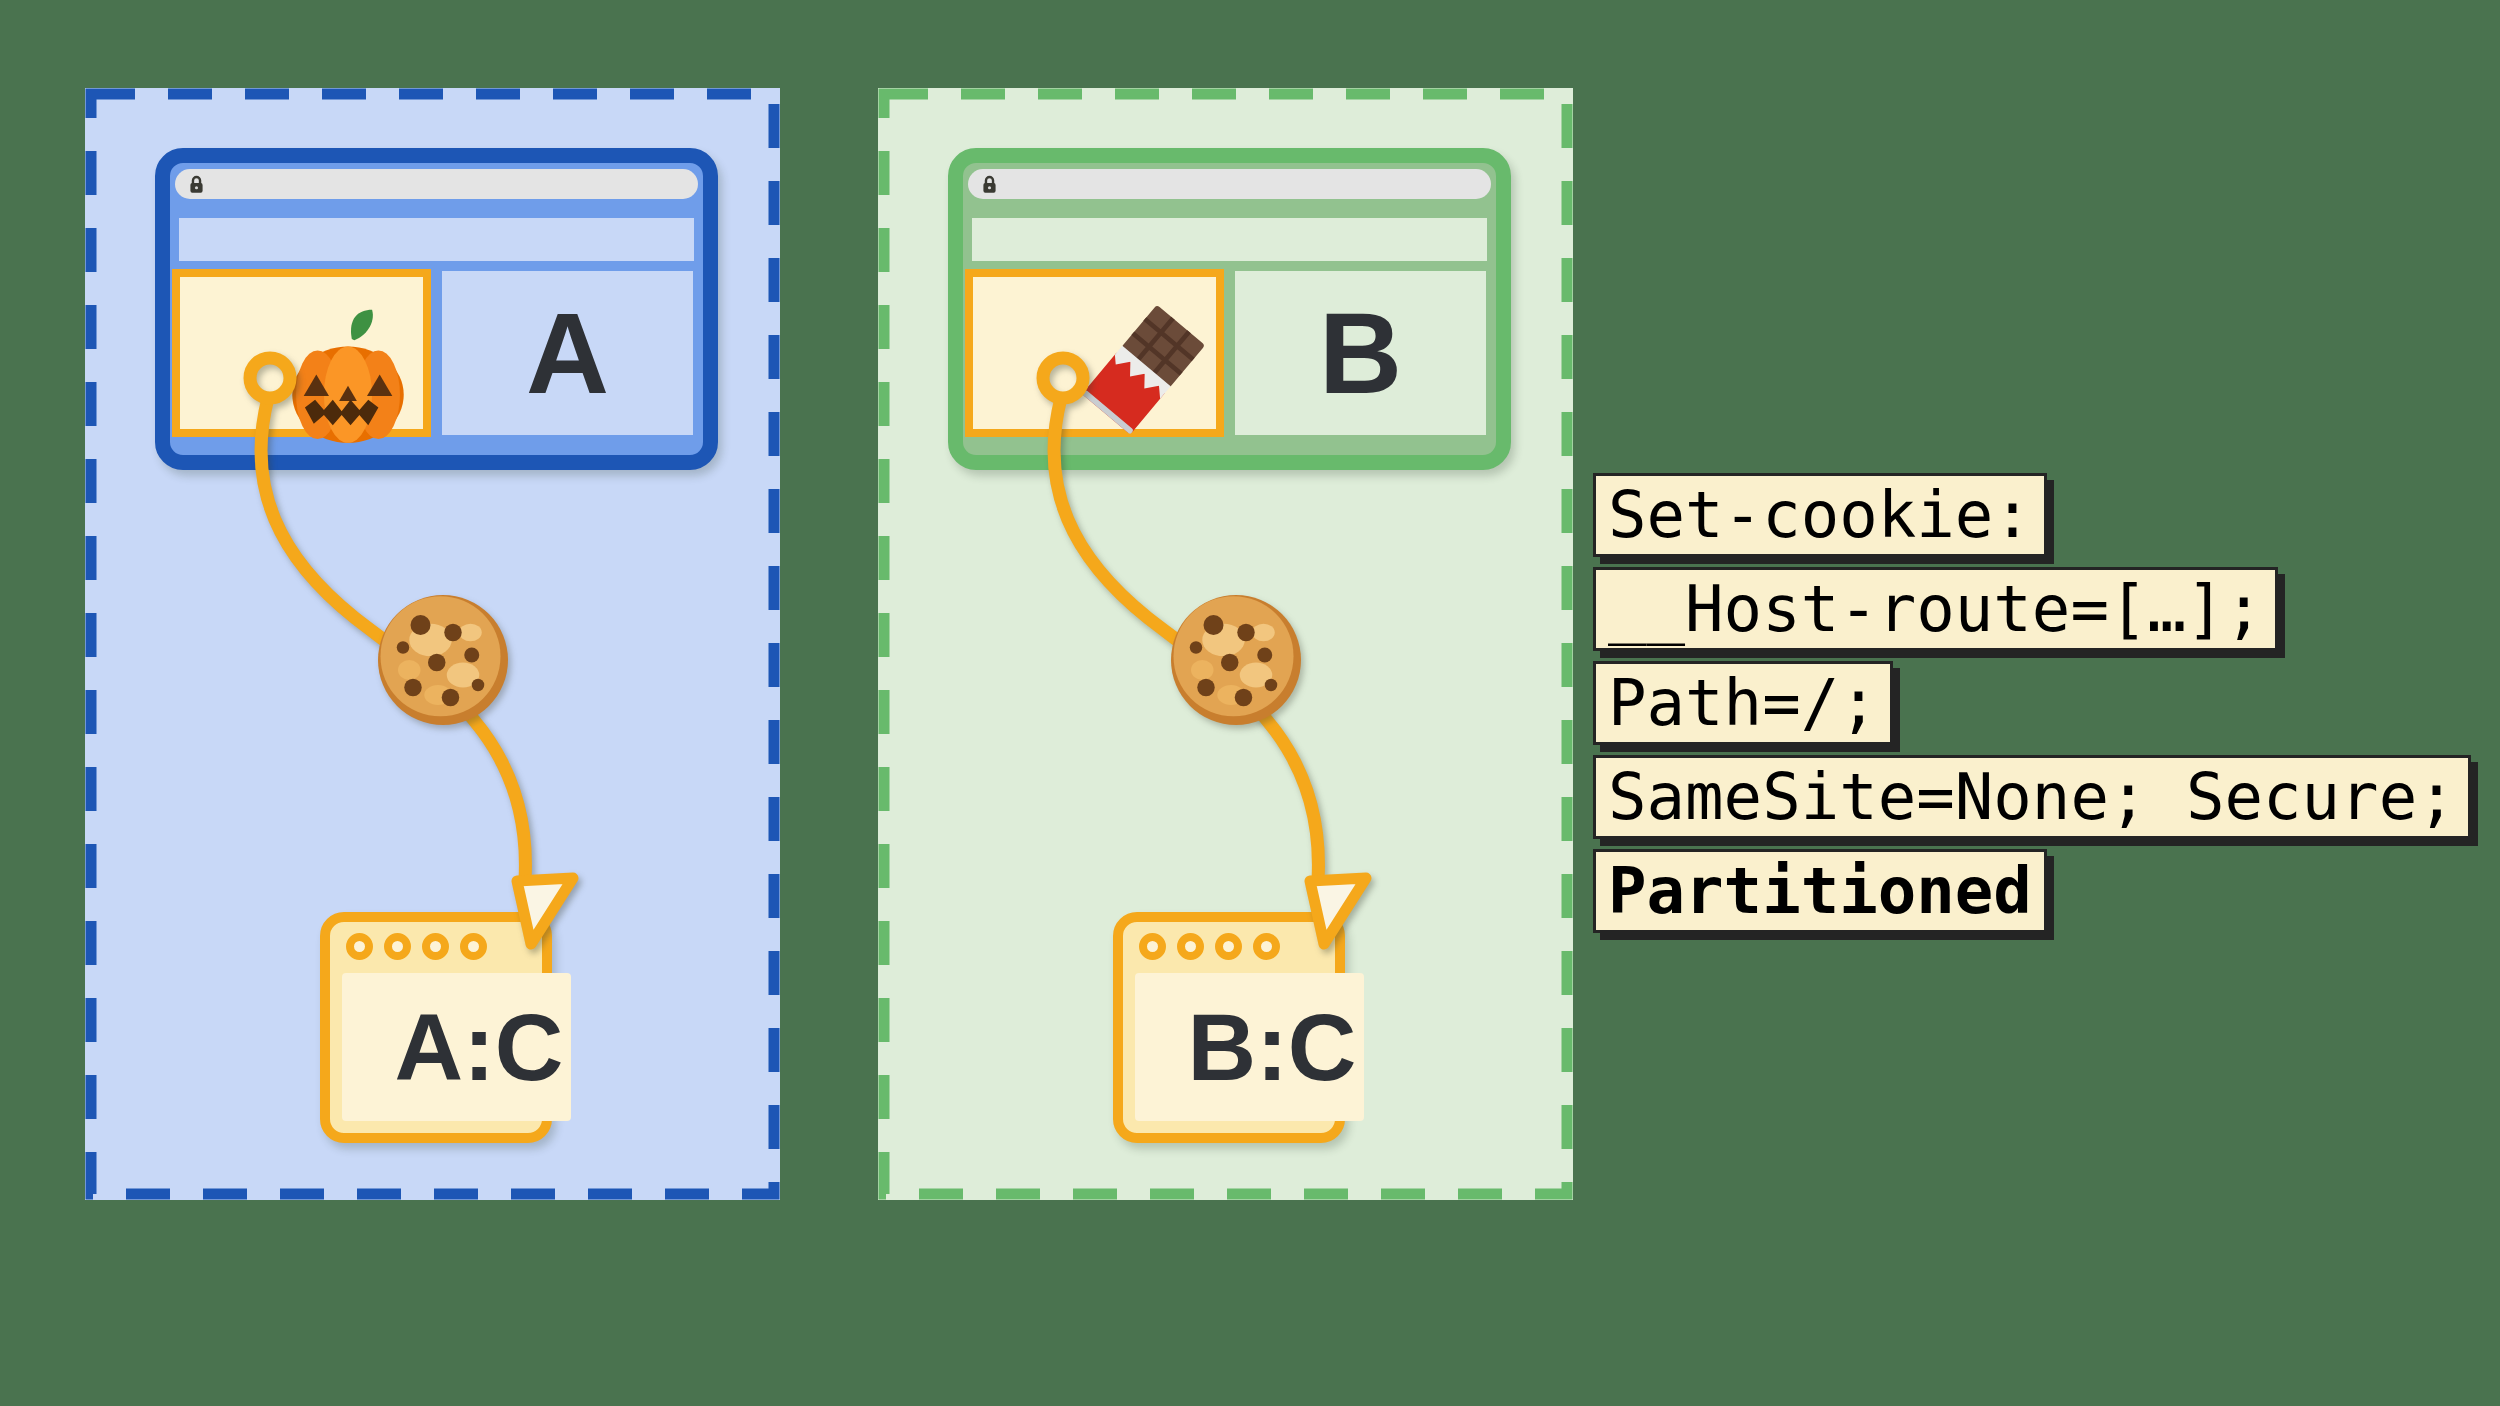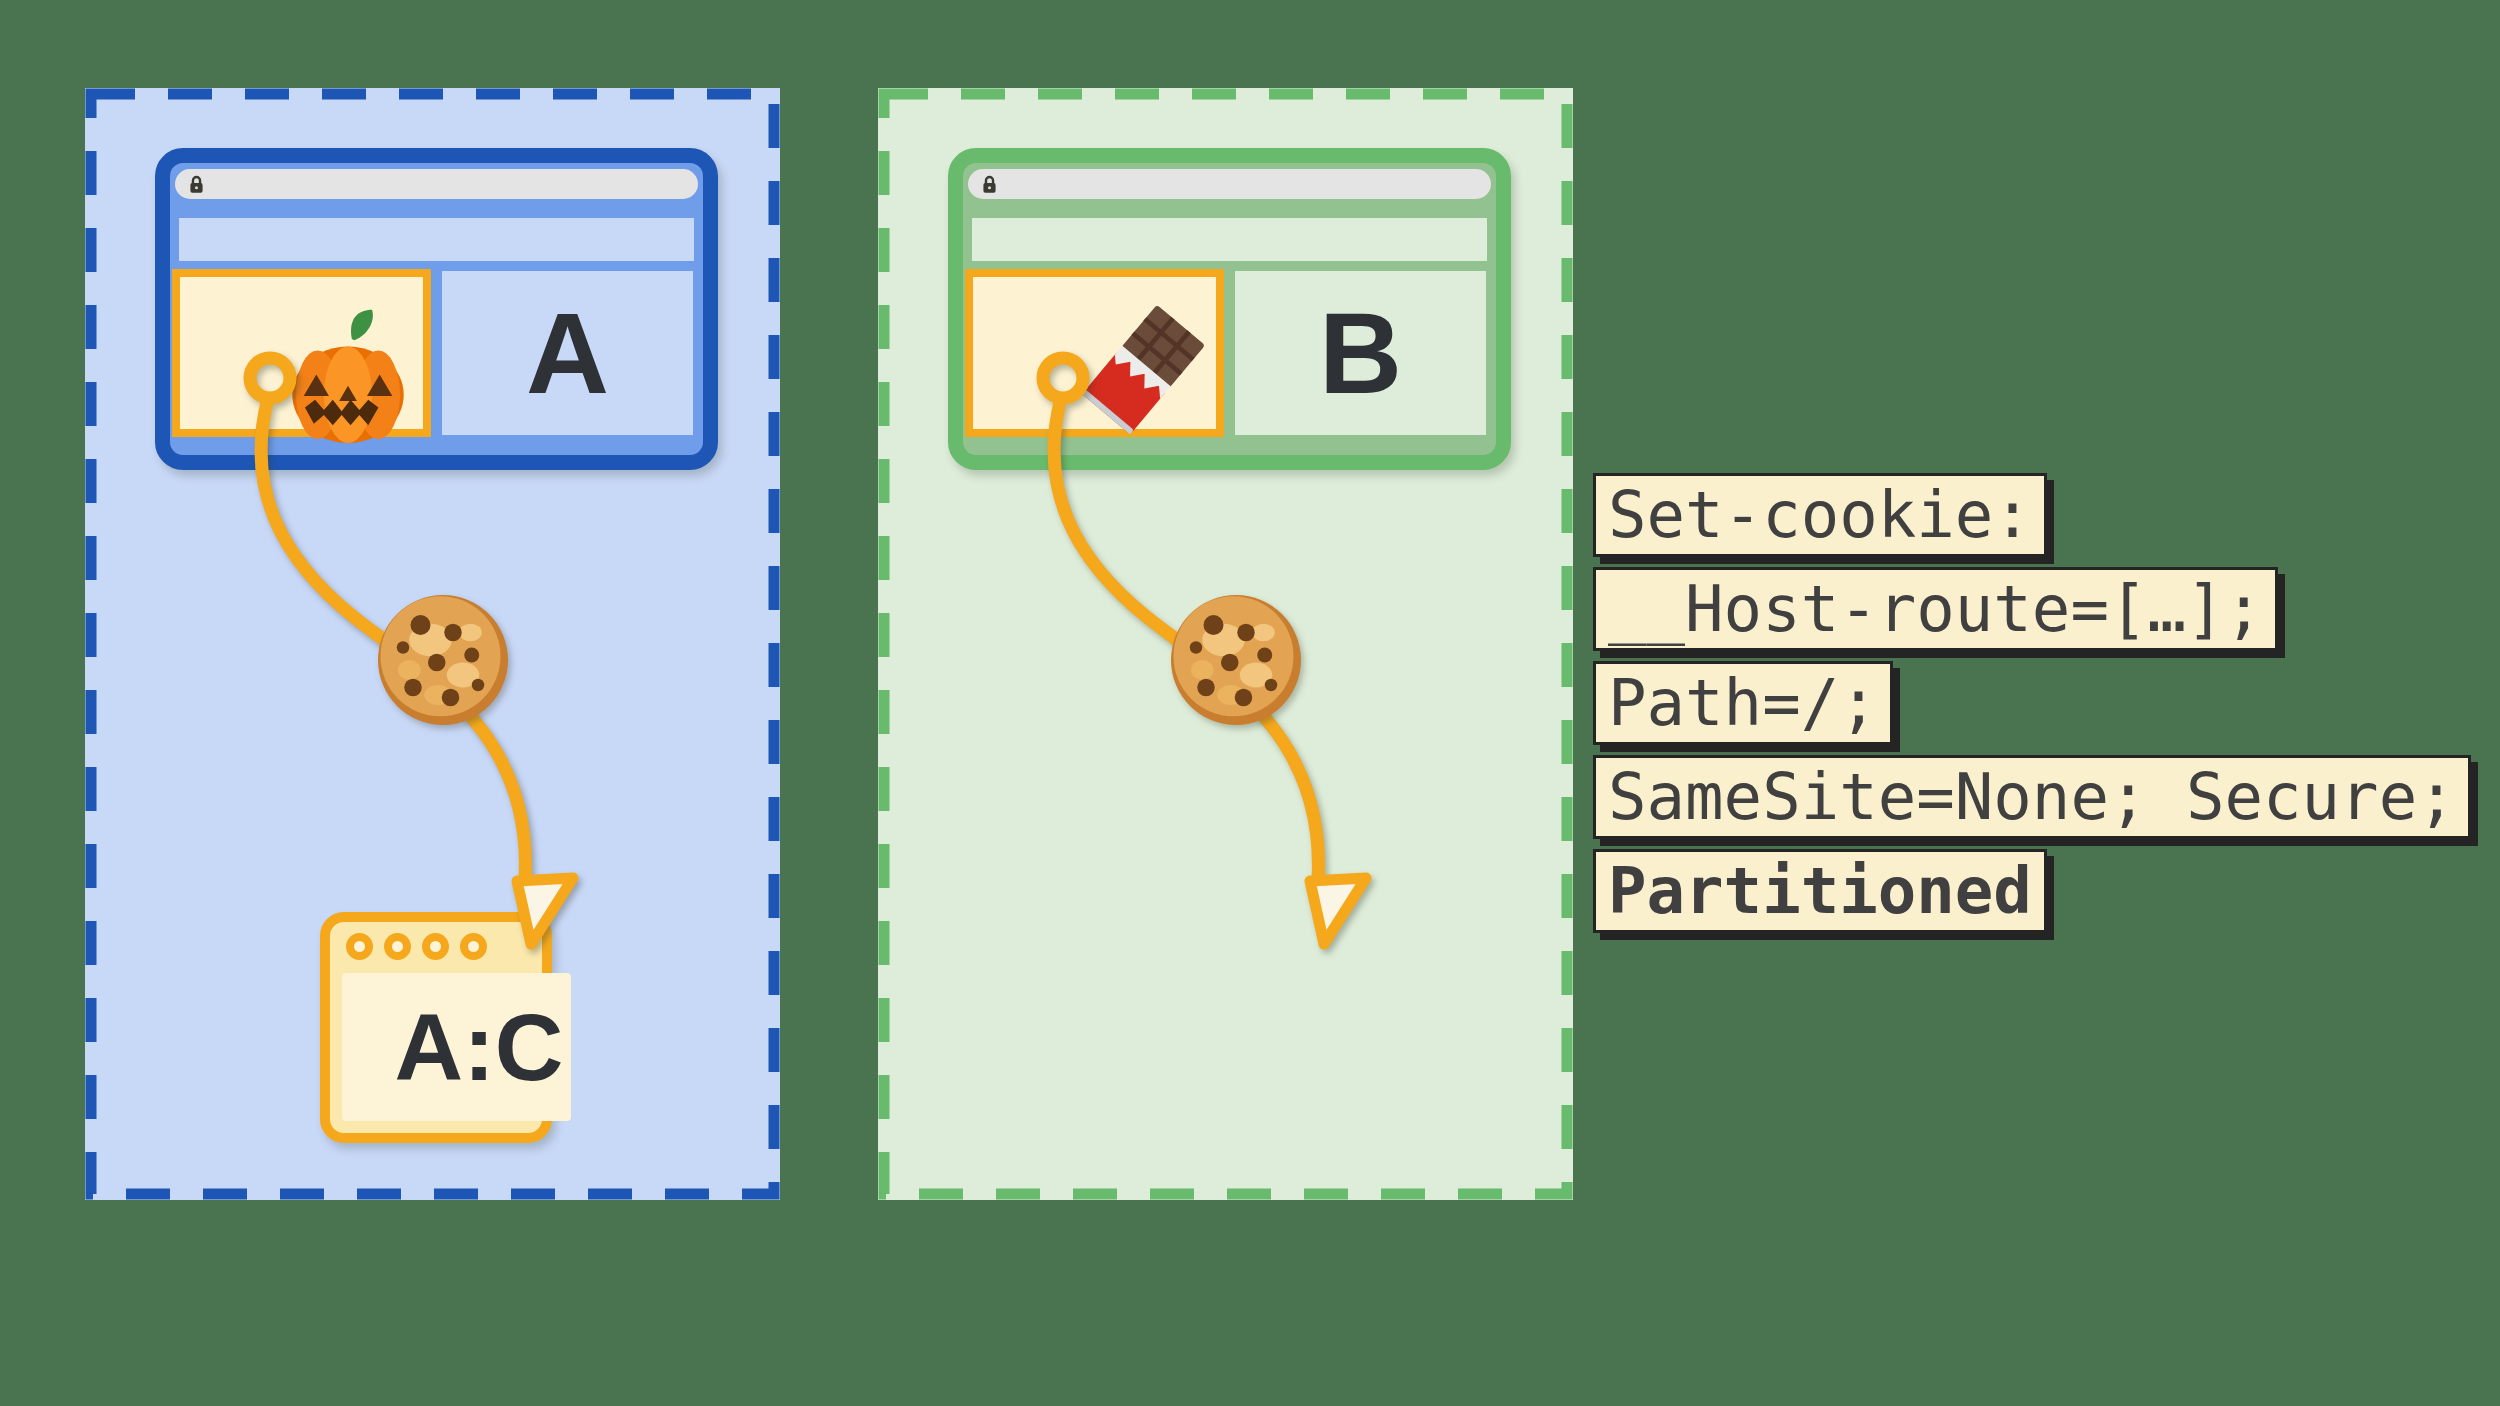--- a/index.html
+++ b/index.html
@@ -42,21 +42,21 @@
                background:#FBE8AD;border:10px solid #F5A81B;border-radius:24px;
                box-shadow:4px 6px 9px rgba(40,60,40,.22);}
   .dots{position:absolute;left:16px;top:11px;display:flex;gap:11px;}
   .dot{width:11px;height:11px;border:8px solid #F5A81B;border-radius:50%;background:#FDF3D6;}
   .storage-content{position:absolute;left:12px;top:51px;width:184px;height:148px;background:#FDF3D6;
                    border-radius:4px;display:flex;align-items:center;justify-content:center;padding-left:45px;}
   .storage-label{font-size:95px;font-weight:700;color:#2E3136;line-height:1;}
 
   
   .code-block{position:absolute;left:1593px;top:473px;}
-  .code-line{display:table;background:#FAF0CD;color:#404040;border:3px solid #242424;
+  .code-line{display:table;background:#FAF0CD;color:#000000;border:3px solid #242424;
              box-shadow:7px 7px 0 #242424;margin-bottom:10px;
              font-family:"DejaVu Sans Mono",monospace;font-size:64px;line-height:76px;
              padding:1px 12px;white-space:pre;}
   .code-line.bold{font-weight:bold;text-align:center;}
 </style>
 </head>
 <body>
 
 <div class="canvas">
 
@@ -154,20 +154,31 @@
             <rect x="33" y="99" width="54" height="5" rx="2" fill="#C9CDD1"></rect>
             <polygon points="33,50 87,50 87,64 79,56 71,66 63,56 55,66 47,56 39,66 33,60" fill="#ECECEA"></polygon>
           </g>
         </svg>
       </div>
       <div class="letter-box">
         <span class="site-letter">B</span>
       </div>
     </div>
 
+    <div class="storage-box">
+      <div class="dots">
+        <span class="dot"></span>
+        <span class="dot"></span>
+        <span class="dot"></span>
+        <span class="dot"></span>
+      </div>
+      <div class="storage-content">
+        <span class="storage-label">B:C</span>
+      </div>
+    </div>
 
     <svg class="flow" width="695" height="1112" viewBox="0 0 695 1112">
       <path class="flow-stroke" d="M183 310 C160 400 195 470 270 530 C350 592 448 650 440 792"></path>
       <circle class="flow-stroke" cx="185" cy="290" r="20"></circle>
       <polygon class="flow-arrow" points="432,793 488,790 446,856"></polygon>
     </svg>
 
     <svg class="cookie" viewBox="0 0 120 120">
       <circle cx="60" cy="60" r="52" fill="#C87E2E"></circle>
       <circle cx="58" cy="57" r="48" fill="#E2A452"></circle>

